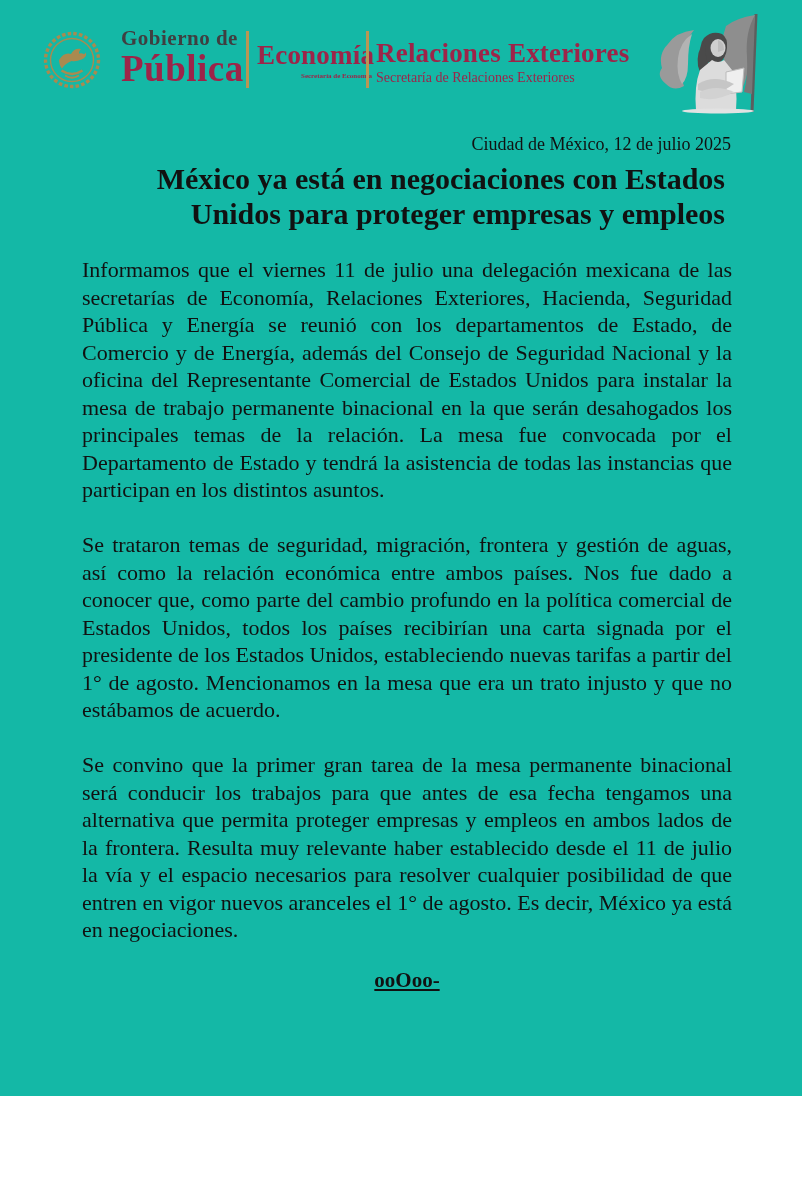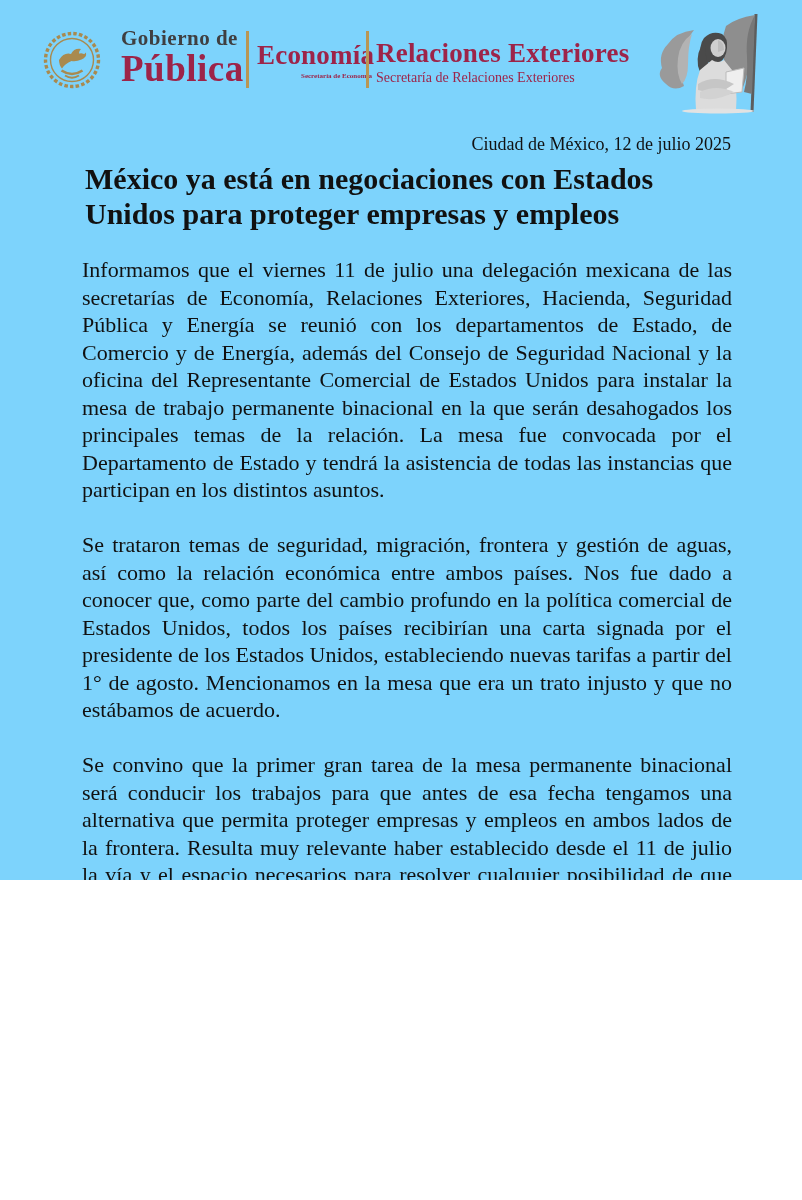--- a/index.html
+++ b/index.html
@@ -1,19 +1,19 @@
 <!DOCTYPE html>
 <html><head>
 <meta charset="utf-8">
 <style>
   * { margin:0; padding:0; box-sizing:border-box; }
   html,body { background:#ffffff; }
   .page {
-    position:relative; width:802px; height:880px; margin:0 auto;
-    background:#7dd3fc; overflow:hidden;
+    position:relative; width:802px; height:1096px; margin:0 auto;
+    background:#14b8a6; overflow:hidden;
     font-family:"Liberation Serif", serif; color:#111111;
   }
 
   
   .header { position:absolute; top:0; left:0; width:802px; height:120px; }
   .eagle { position:absolute; left:43px; top:27px; }
   .brand { position:absolute; left:121px; top:28px; line-height:1; }
   .brand-line1 { font-size:21px; font-weight:bold; color:#3f3f41; letter-spacing:.5px; }
   .brand-line2 { font-size:37px; font-weight:bold; color:#9d2449; margin-top:1px; letter-spacing:.5px; }
   .vdivider { position:absolute; top:31px; width:3px; height:57px; background:#b99653; }
@@ -24,21 +24,21 @@
   .sec-name { font-weight:bold; font-size:27px; letter-spacing:.2px; }
   .sec-sub-eco { font-size:7px; font-weight:bold; margin-top:4px;padding-left:44px; }
   .sec-sub-sre { font-size:14px; font-weight:normal; margin-top:4px; }
   .flag-woman { position:absolute; left:648px; top:12px; }
 
   
   .dateline {
     position:absolute; top:134px; right:71px; font-size:18px; text-align:center;
   }
   .title {
-    position:absolute; top:161px; left:0; width:802px; text-align:left;padding-left:8px;
+    position:absolute; top:161px; left:0; width:802px; text-align:right;padding-left:8px;
   }
   .title-inner {
     max-width:640px; margin:0 auto; font-size:30px; font-weight:bold; line-height:35px;
   }
   .body {
     position:absolute; top:256px; left:82px; width:650px;
   }
   .body p {
     font-size:22px; line-height:27.5px; text-align:justify;
     margin-bottom:27.5px; hyphens:none;

